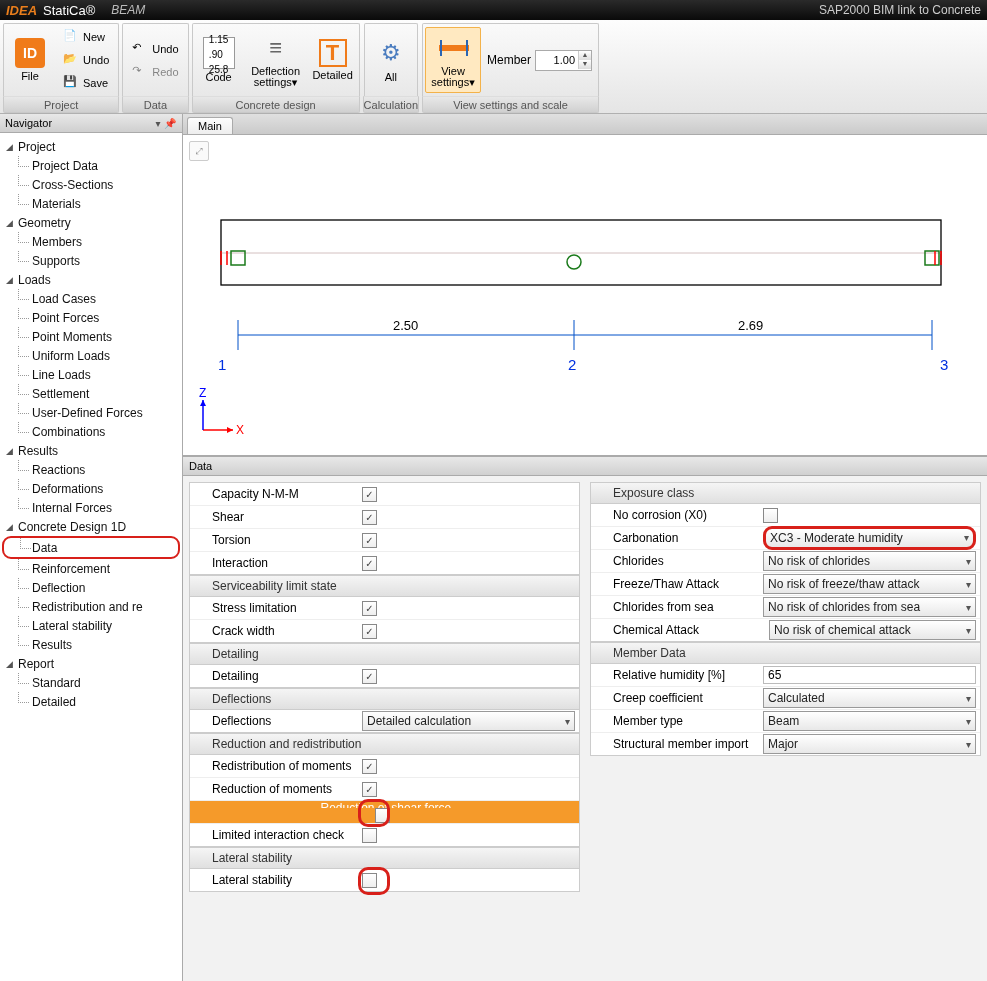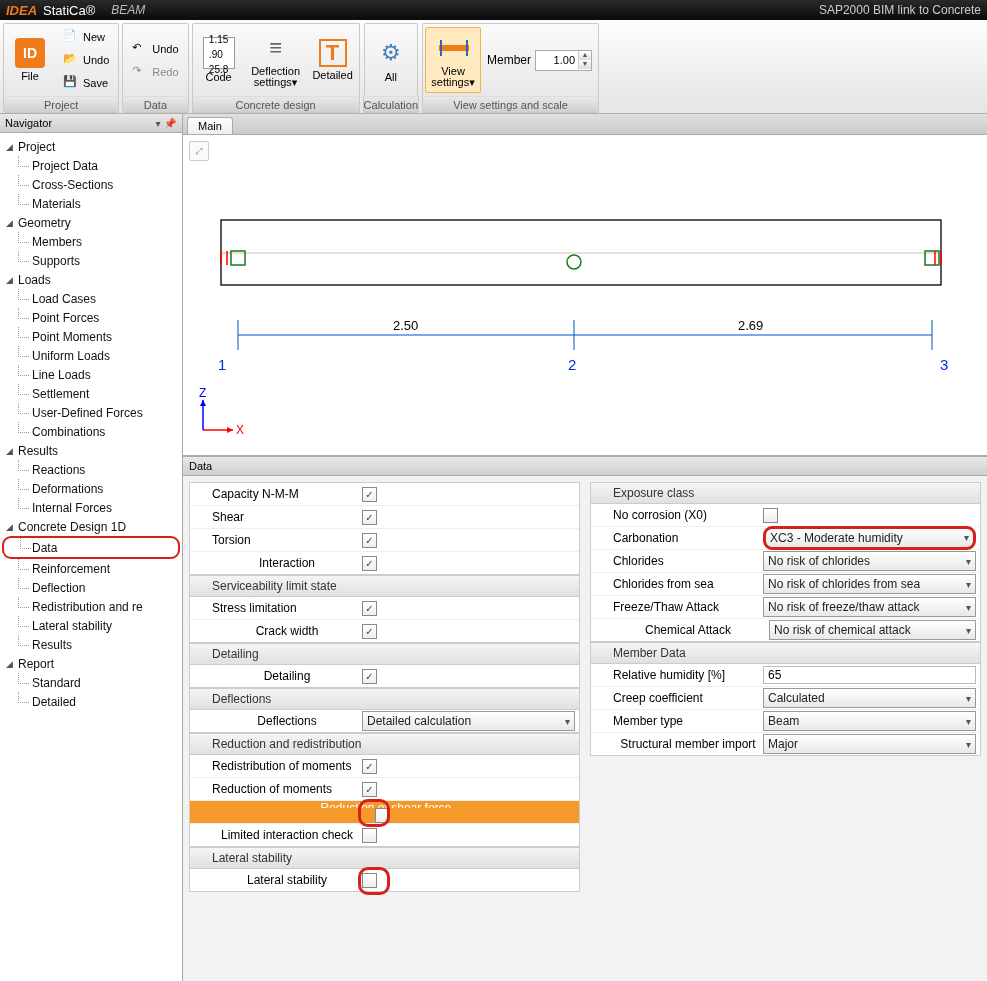--- a/index.html
+++ b/index.html
@@ -42,21 +42,21 @@
 .canvas{height:320px;background:#fff;border-bottom:1px solid #aaa;position:relative;}
 .expand{position:absolute;left:6px;top:6px;width:18px;height:18px;border:1px solid #ccc;border-radius:2px;display:flex;align-items:center;justify-content:center;font-size:9px;color:#888;background:#fafafa;}
 svg.beam{position:absolute;left:0;top:0;}
 .datapanel{flex:1;display:flex;flex-direction:column;background:#f2f2f2;min-height:0;}
 .datapanel .ptitle{height:18px;background:linear-gradient(#e8e8e8,#d0d0d0);border-top:1px solid #aaa;border-bottom:1px solid #aaa;padding:0 6px;font-size:11px;line-height:18px;}
 .cols{flex:1;display:flex;gap:10px;padding:6px;overflow:hidden;}
 .col{flex:1;min-width:0;}
 .grid{border:1px solid #ccc;background:#fff;}
 .grid .gh{background:linear-gradient(#f5f5f5,#e0e0e0);border-bottom:1px solid #ccc;padding:3px 6px 3px 22px;font-size:12px;color:#333;}
 .grid .gr{display:flex;align-items:center;border-bottom:1px solid #eee;height:22px;}
-.grid .gr:last-child{border-bottom:none;text-align:center;}
+.grid .gr:last-child{border-bottom:none;}
 .grid .gl{width:150px;padding-left:22px;font-size:12px;overflow:hidden;white-space:nowrap;text-overflow:ellipsis;}
 .grid .gv{flex:1;padding-right:4px;display:flex;align-items:center;}
 .chk{width:13px;height:13px;border:1px solid #888;background:linear-gradient(#fff,#eee);display:inline-flex;align-items:center;justify-content:center;font-size:10px;color:#444;}
 .circred{position:absolute;border:3px solid #d8201a;border-radius:10px;}
 .sel-row{background:#f59a2a;color:#fff;}
 .sel-row .gl{color:#fff;}
 .combo{flex:1;height:18px;border:1px solid #999;background:linear-gradient(#fff,#e8e8e8);display:flex;align-items:center;padding:0 4px;font-size:12px;position:relative;color:#222;}
 .combo:after{content:"▾";position:absolute;right:4px;color:#555;font-size:10px;}
 .combo.hlred{border:3px solid #d8201a;border-radius:9px;height:18px;line-height:18px;}
 input.txt{flex:1;height:16px;border:1px solid #bbb;padding:0 4px;font-size:12px;}
@@ -444,29 +444,29 @@
                     <div class="combo hlred">XC3 - Moderate humidity</div>
                   </div>
                 </div>
                 <div class="gr" style="position: relative;">
                   <div class="gl">Chlorides</div>
                   <div class="gv">
                     <div class="combo">No risk of chlorides</div>
                   </div>
                 </div>
                 <div class="gr" style="position: relative;">
+                  <div class="gl">Freeze/Thaw Attack</div>
+                  <div class="gv">
+                    <div class="combo">No risk of freeze/thaw attack</div>
+                  </div>
+                </div>
+                <div class="gr" style="position: relative;">
                   <div class="gl">Chlorides from sea</div>
                   <div class="gv">
                     <div class="combo">No risk of chlorides from sea</div>
-                  </div>
-                </div>
-                <div class="gr" style="position: relative;">
-                  <div class="gl">Freeze/Thaw Attack</div>
-                  <div class="gv">
-                    <div class="combo">No risk of freeze/thaw attack</div>
                   </div>
                 </div>
                 <div class="gr" style="position: relative; gap: 6px;">
                   <div class="gl">Chemical Attack</div>
                   <div class="gv">
                     <div class="combo">No risk of chemical attack</div>
                   </div>
                 </div>
               </div>
               <div class="grid">

